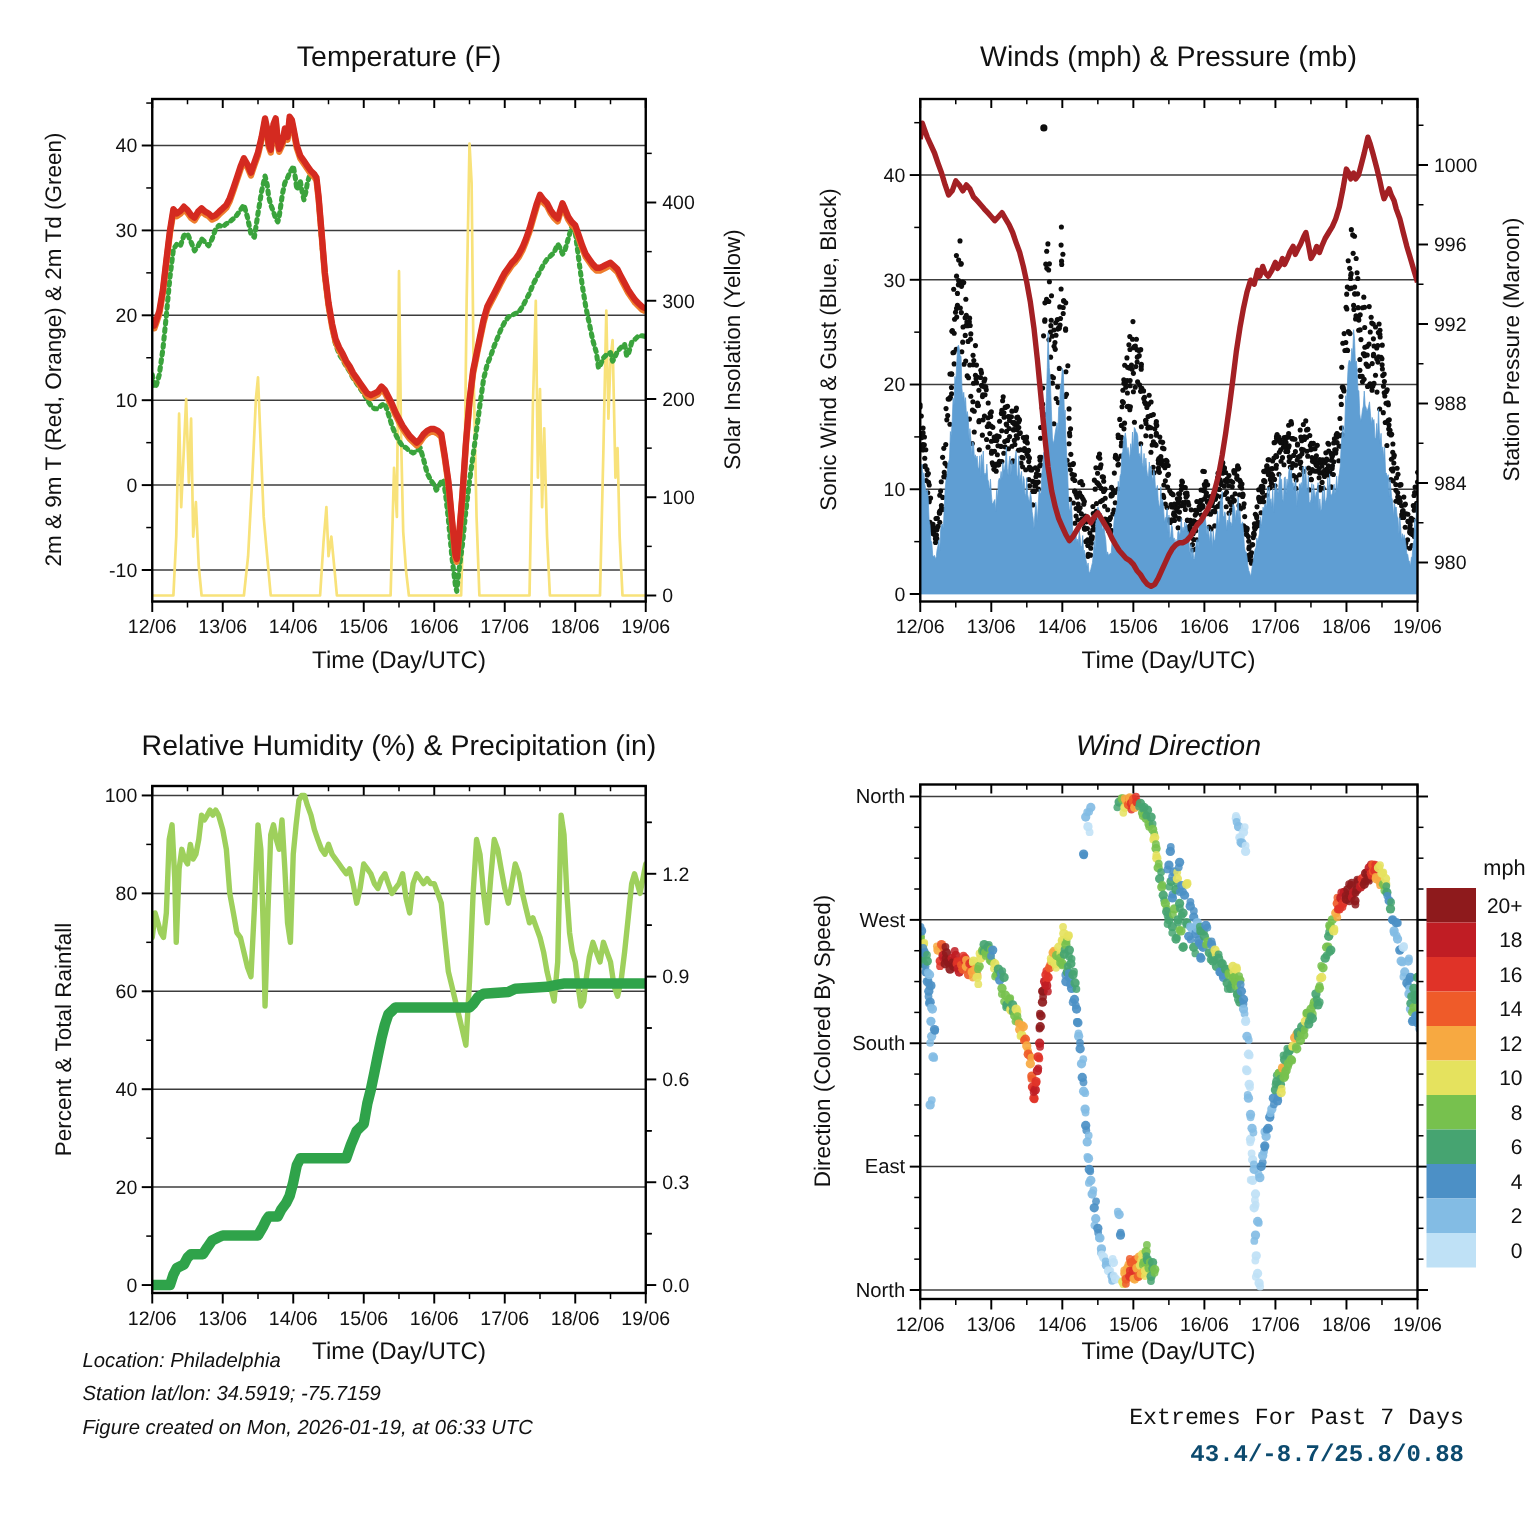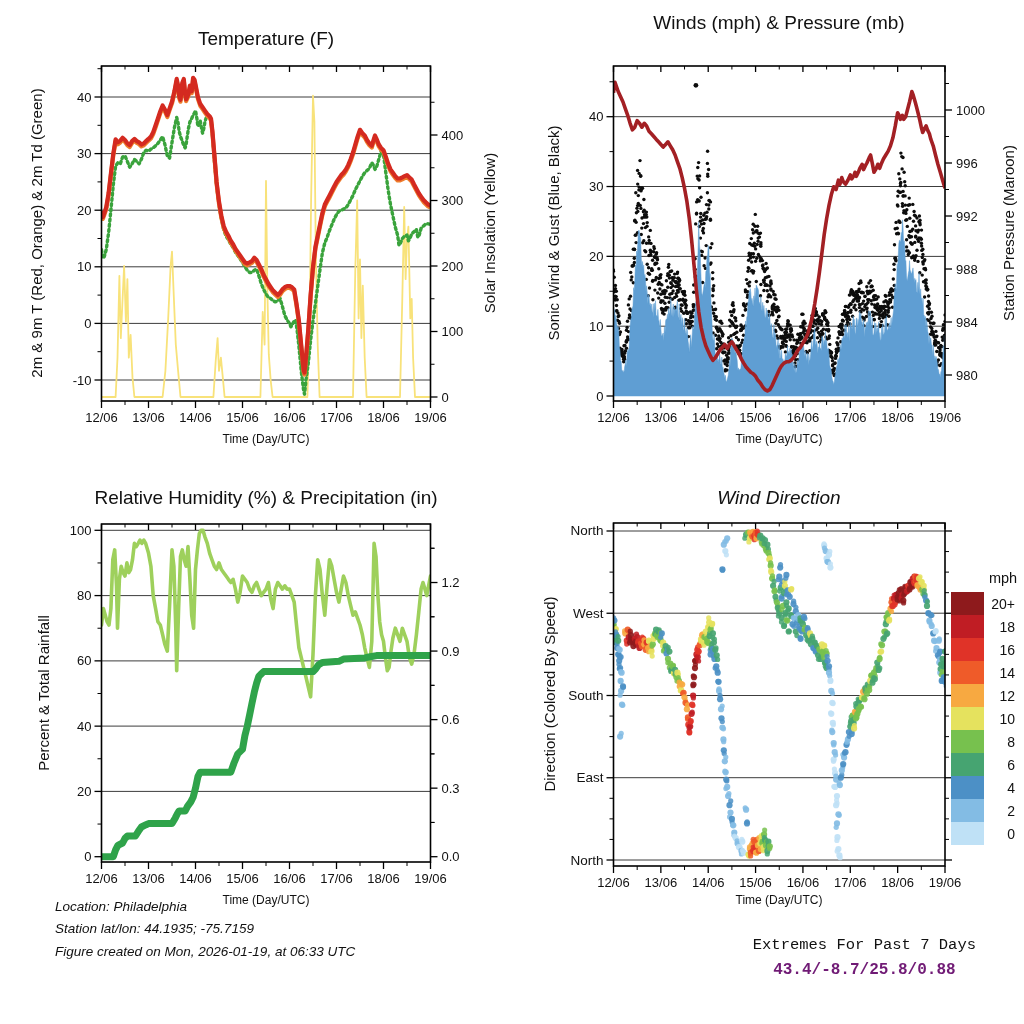--- a/index.html
+++ b/index.html
@@ -3,21 +3,21 @@
 <meta charset="utf-8">
 <style>
   html,body{margin:0;padding:0;background:#fff;}
   .page{position:relative;width:1024px;height:1024px;background:#fff;
         font-family:"Liberation Sans",sans-serif;color:#111;overflow:hidden;}
   svg{position:absolute;left:0;top:0;}
   .ptitle{position:absolute;margin:0;font-size:19px;font-weight:400;white-space:nowrap;
           transform:translateX(-50%);}
   .vlab{position:absolute;white-space:nowrap;font-size:15px;
         transform:translate(-50%,-50%) rotate(-90deg);}
-  .xlab{position:absolute;font-size:12px;white-space:nowrap;transform:translateX(-50%);}
+  .xlab{position:absolute;font-size:16px;white-space:nowrap;transform:translateX(-50%);}
   .footer{position:absolute;left:55px;top:896px;font-size:13.5px;line-height:22.4px;font-style:italic;}
   .extremes{position:absolute;right:48px;top:933px;text-align:right;font-size:15.5px;line-height:25px;font-family:Liberation Mono, monospace;}
   .extremes .vals{font-weight:bold;font-size:16px;}
 </style>
 </head>
 <body>
 
 <div class="page">
 
   <svg id="plot" width="1024" height="1024" viewBox="0 0 1024 1024">
@@ -2422,42 +2422,42 @@
     </svg>
 
   <section>
     <h2 class="ptitle" style="left:266px;top:28px;">Temperature (F)</h2>
     <div class="vlab" style="left:36px;top:233px;">2m &amp; 9m T (Red, Orange) &amp; 2m Td (Green)</div>
     <div class="vlab" style="left:489px;top:233px;">Solar Insolation (Yellow)</div>
     <div class="xlab" style="left:266px;top:432px;">Time (Day/UTC)</div>
   </section>
 
   <section>
-    <h2 class="ptitle" style="left:779px;top:12px;text-align:right;">Winds (mph) &amp; Pressure (mb)</h2>
+    <h2 class="ptitle" style="left:779px;top:28px;text-align:right;">Winds (mph) &amp; Pressure (mb)</h2>
     <div class="vlab" style="left:553px;top:233px;">Sonic Wind &amp; Gust (Blue, Black)</div>
     <div class="vlab" style="left:1008px;top:233px;">Station Pressure (Maroon)</div>
     <div class="xlab" style="left:779px;top:432px;">Time (Day/UTC)</div>
   </section>
 
   <section>
     <h2 class="ptitle" style="left:266px;top:487px;text-align:center;">Relative Humidity (%) &amp; Precipitation (in)</h2>
     <div class="vlab" style="left:43px;top:693px;">Percent &amp; Total Rainfall</div>
     <div class="xlab" style="left:266px;top:893px;">Time (Day/UTC)</div>
   </section>
 
   <section>
     <h2 class="ptitle" style="left:779px;top:487px;font-style:italic;">Wind Direction</h2>
     <div class="vlab" style="left:549px;top:694px;">Direction (Colored By Speed)</div>
     <div class="xlab" style="left:779px;top:893px;">Time (Day/UTC)</div>
   </section>
 
   <div class="footer">
     <div>Location: Philadelphia</div>
-    <div>Station lat/lon: 44.1935; -75.7159</div>
+    <div>Station lat/lon: 34.5919; -75.7159</div>
     <div>Figure created on Mon, 2026-01-19, at 06:33 UTC</div>
   </div>
 
   <div class="extremes">
     <div>Extremes For Past 7 Days</div>
-    <div class="vals" style="color: #701a75; text-align: center;">43.4/-8.7/25.8/0.88</div>
+    <div class="vals" style="color: #0c4a6e;">43.4/-8.7/25.8/0.88</div>
   </div>
 
 </div>
 
 </body></html>

